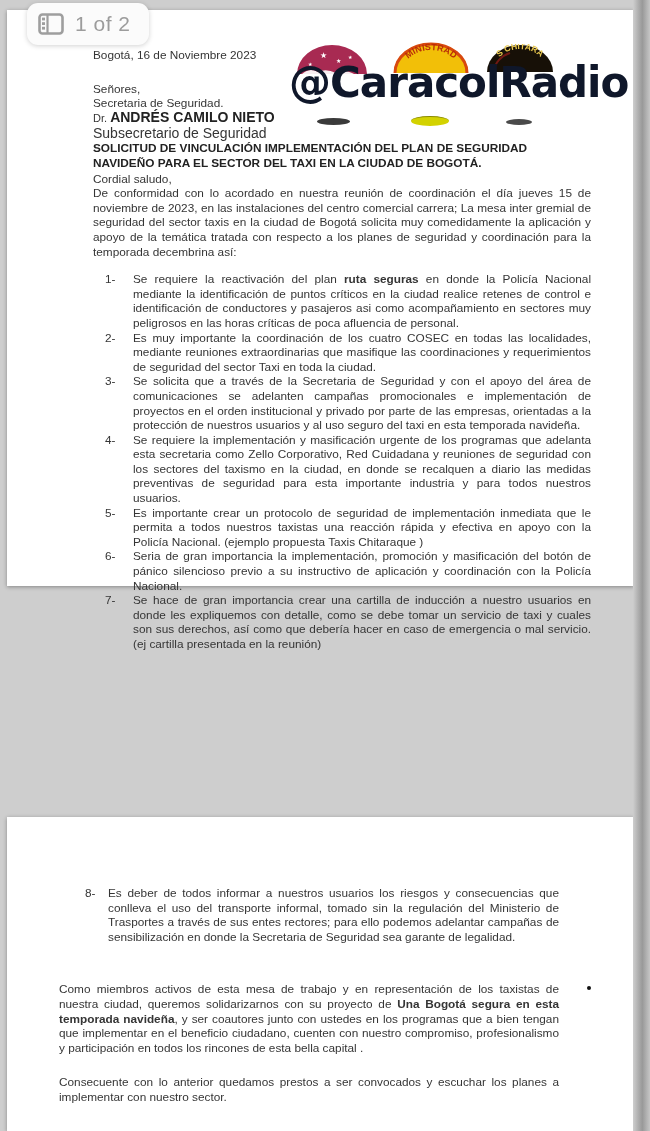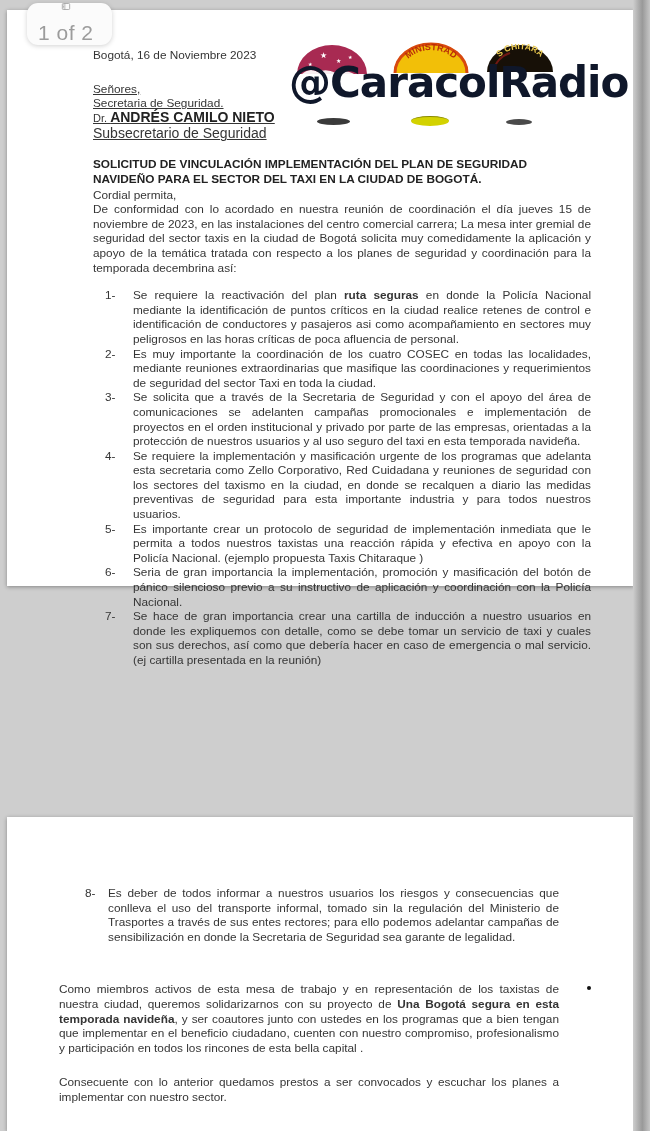--- a/index.html
+++ b/index.html
@@ -5,30 +5,30 @@
   html,body{margin:0;padding:0;}
   body{width:650px;height:1131px;font-family:"Liberation Sans",sans-serif;}
   .viewer{position:relative;width:650px;height:1131px;background:#cecece;overflow:hidden;}
   .page{position:absolute;left:7px;width:627px;background:#ffffff;box-shadow:0 1px 4px rgba(0,0,0,.35);}
   .page1{top:10px;height:576px;}
   .page2{top:817px;height:314px;}
   .right-strip{position:absolute;top:0;right:0;width:17px;height:1131px;
     background:linear-gradient(90deg,#cecece 0%,#ababab 35%,#999999 55%,#c6c6c6 100%);z-index:30;}
   
   .pill{position:absolute;left:27px;top:3px;height:42px;display:flex;align-items:center;gap:11px;
-    padding:0 18px 0 11px;background:#fbfbfb;border-radius:11px;box-shadow:0 1px 5px rgba(0,0,0,.18);z-index:40;flex-direction:column;}
+    padding:0 18px 0 11px;background:#fbfbfb;border-radius:11px;box-shadow:0 1px 5px rgba(0,0,0,.18);z-index:40;}
   .pill .txt{color:#9c9c9c;font-size:21px;letter-spacing:.5px;}
   
   .doc{color:#353535;font-size:11.8px;line-height:14.6px;}
   .b{font-weight:bold;}
   .just{text-align:justify;}
   .p1content{position:absolute;left:86px;top:38px;width:498px;}
   .p2content{position:absolute;left:52px;top:69px;width:500px;}
   .dateline{margin-bottom:19px;}
-  .recipient{margin-bottom:16px;line-height:14.3px;text-decoration:underline;}
+  .recipient{margin-bottom:0;line-height:14.3px;}
   .subrole{font-size:14px;margin-top:1px;}
   .drline{font-size:11px;}
   .drline .b{font-size:14px;color:#222;}
   .subject{font-weight:bold;color:#222;line-height:15.4px;}
   .greeting{margin-bottom:0;}
   .intro{margin-bottom:13px;}
   .li{display:flex;}
   .p1content .li .num{flex:none;width:28px;padding-left:12px;box-sizing:content-box;}
   .p2content .li .num{flex:none;width:23px;padding-left:26px;box-sizing:content-box;}
   .litext{flex:1;text-align:justify;}
@@ -55,21 +55,21 @@
 
       <div class="recipient">
         <div>Señores,</div>
         <div>Secretaria de Seguridad.</div>
         <div class="drline"><span>Dr. </span><span class="b">ANDRÉS CAMILO NIETO</span></div>
         <div class="subrole">Subsecretario de Seguridad</div>
       </div>
 
       <div class="subject">SOLICITUD DE VINCULACIÓN IMPLEMENTACIÓN DEL PLAN DE SEGURIDAD NAVIDEÑO  PARA EL SECTOR DEL TAXI EN LA CIUDAD DE BOGOTÁ.</div>
 
-      <div class="greeting">Cordial permita,</div>
+      <div class="greeting">Cordial saludo,</div>
       <div class="intro just">De conformidad con lo acordado en nuestra reunión de coordinación el día jueves 15 de noviembre de 2023, en las instalaciones del centro comercial carrera; La mesa inter gremial de seguridad del sector taxis en la ciudad de Bogotá solicita muy comedidamente la aplicación y apoyo de la temática tratada con respecto a los planes de seguridad y coordinación para la temporada decembrina así:</div>
 
       <div class="list">
         <div class="li">
           <span class="num">1-</span>
           <span class="litext"><span>Se requiere la reactivación del plan </span><span class="b">ruta seguras</span><span>  en donde la Policía Nacional  mediante la identificación de puntos críticos en la ciudad realice retenes de control e identificación de conductores y pasajeros asi como acompañamiento en sectores muy peligrosos en las horas críticas de poca afluencia de personal.</span></span>
         </div>
         <div class="li">
           <span class="num">2-</span>
           <span class="litext">Es muy importante la coordinación de los cuatro COSEC en todas las localidades, mediante reuniones extraordinarias que masifique las coordinaciones y requerimientos de seguridad del sector Taxi en toda la ciudad.</span>

